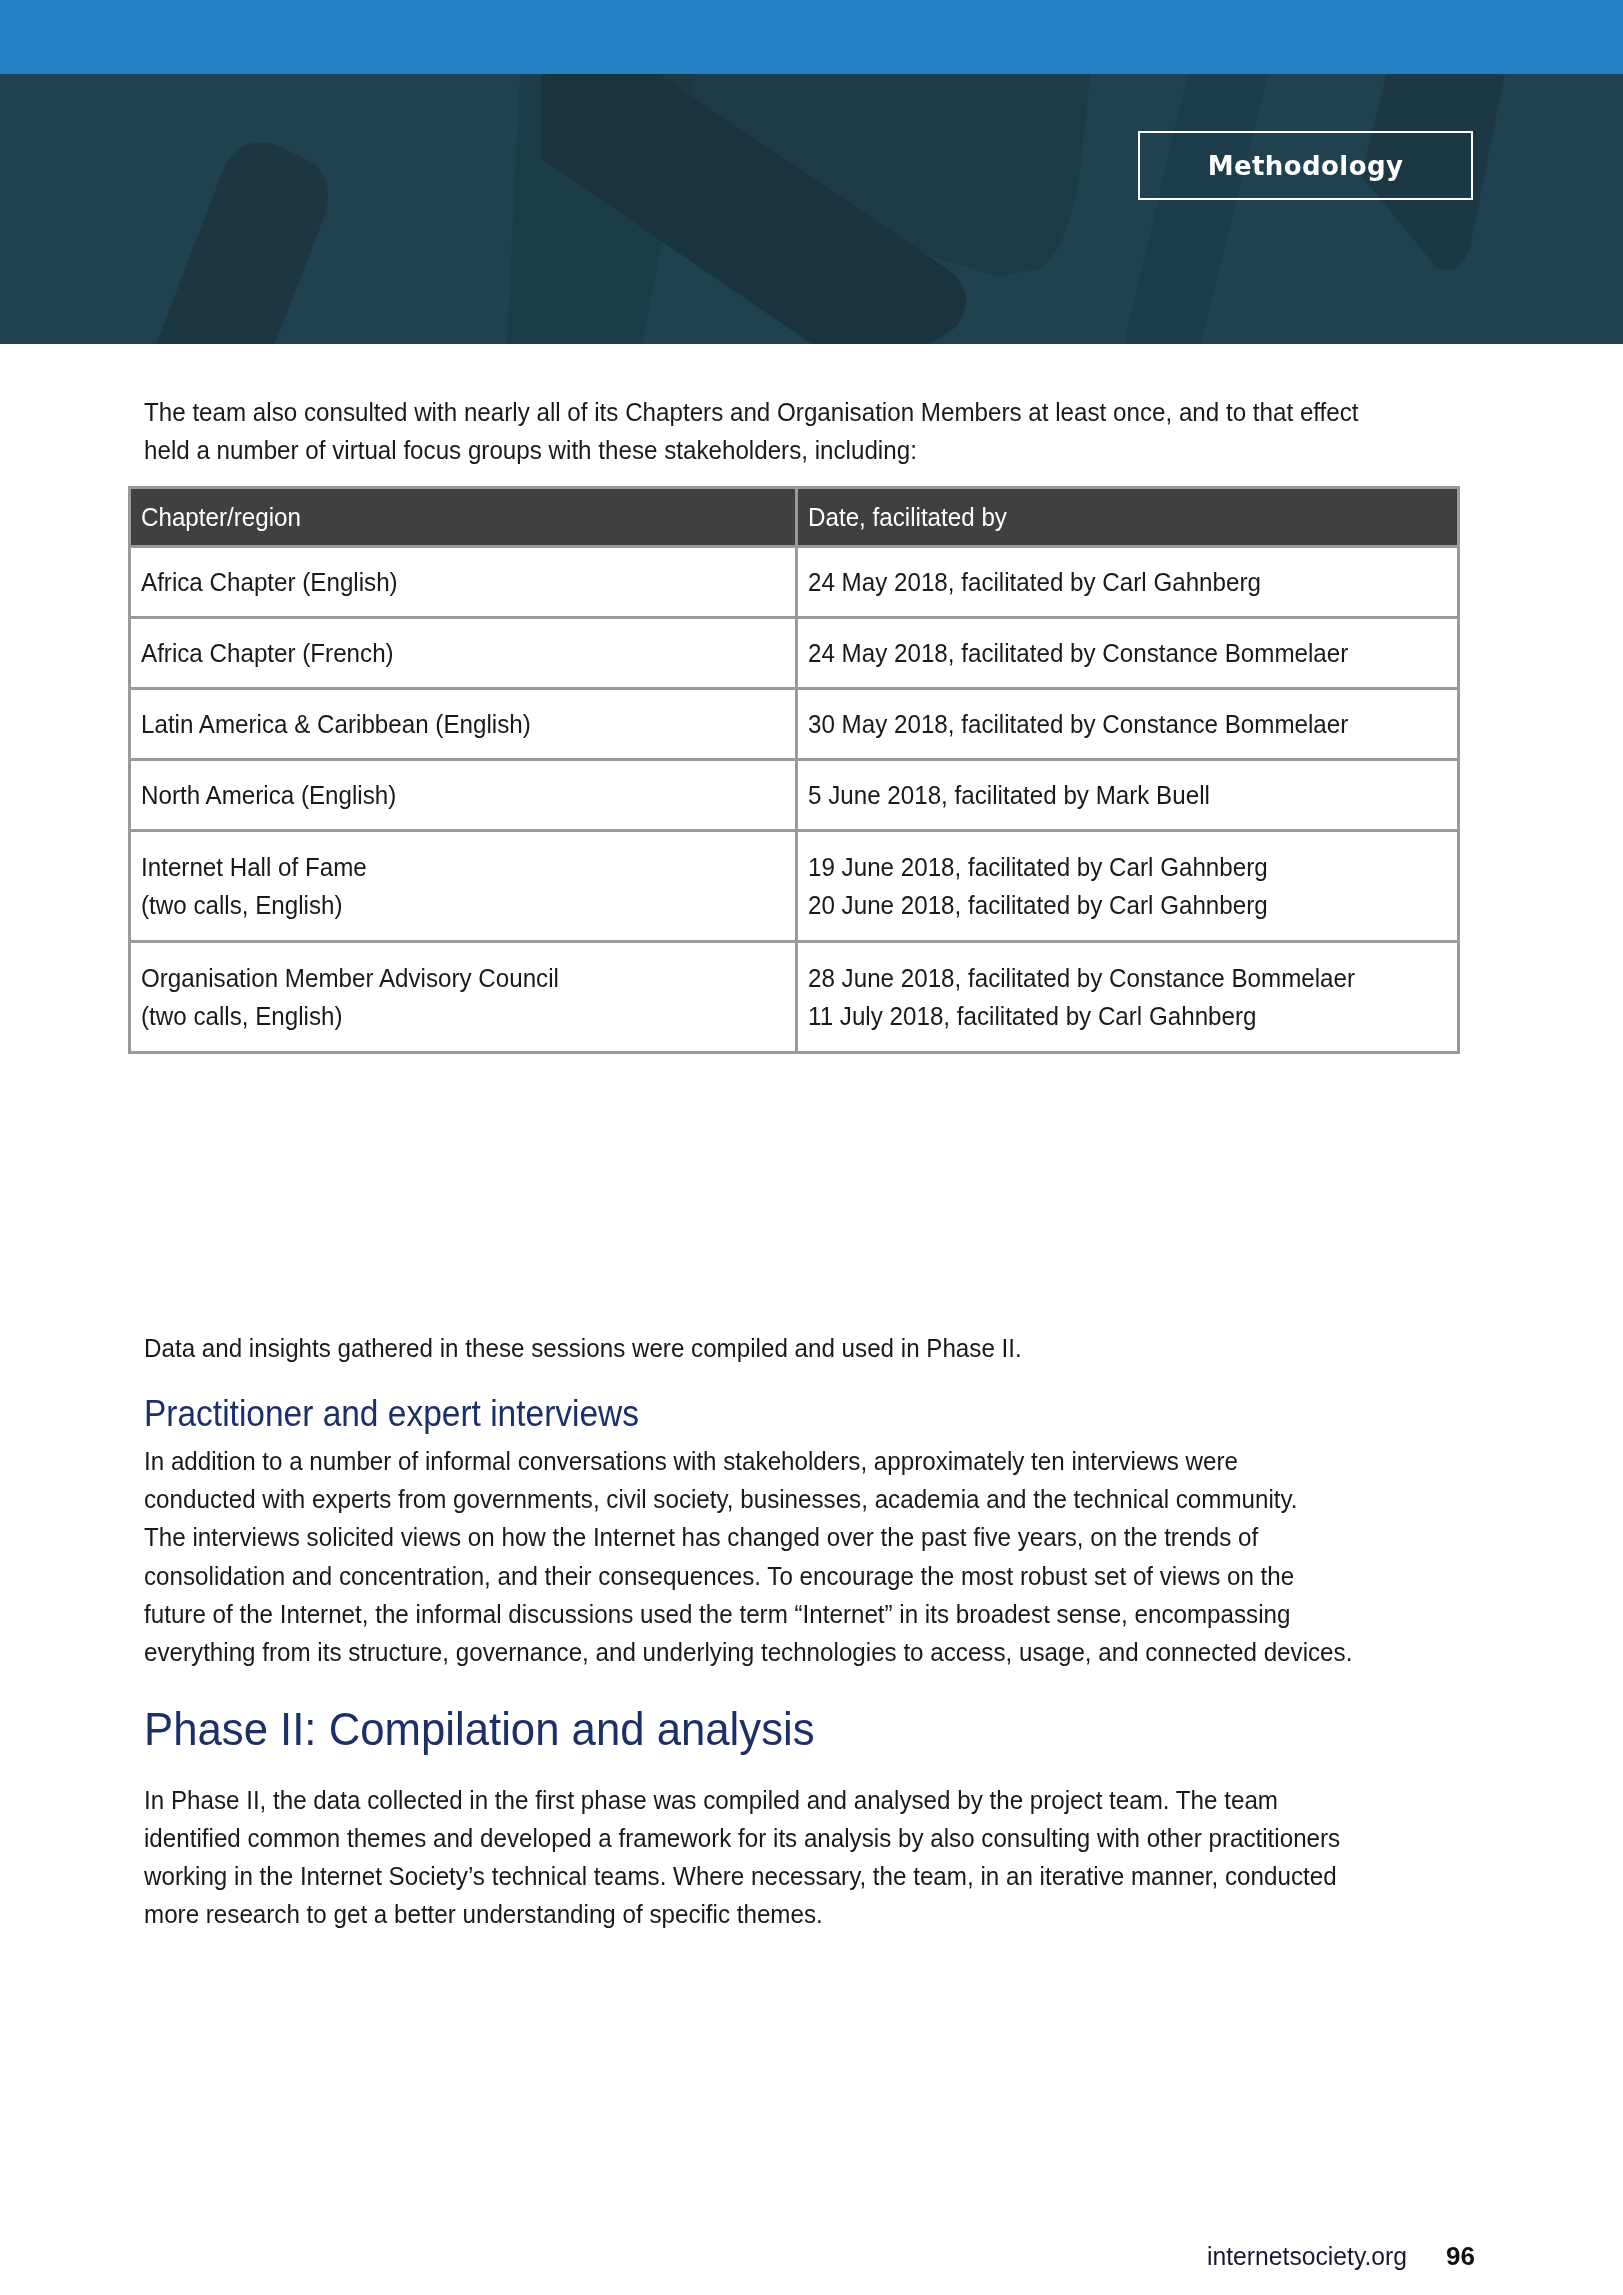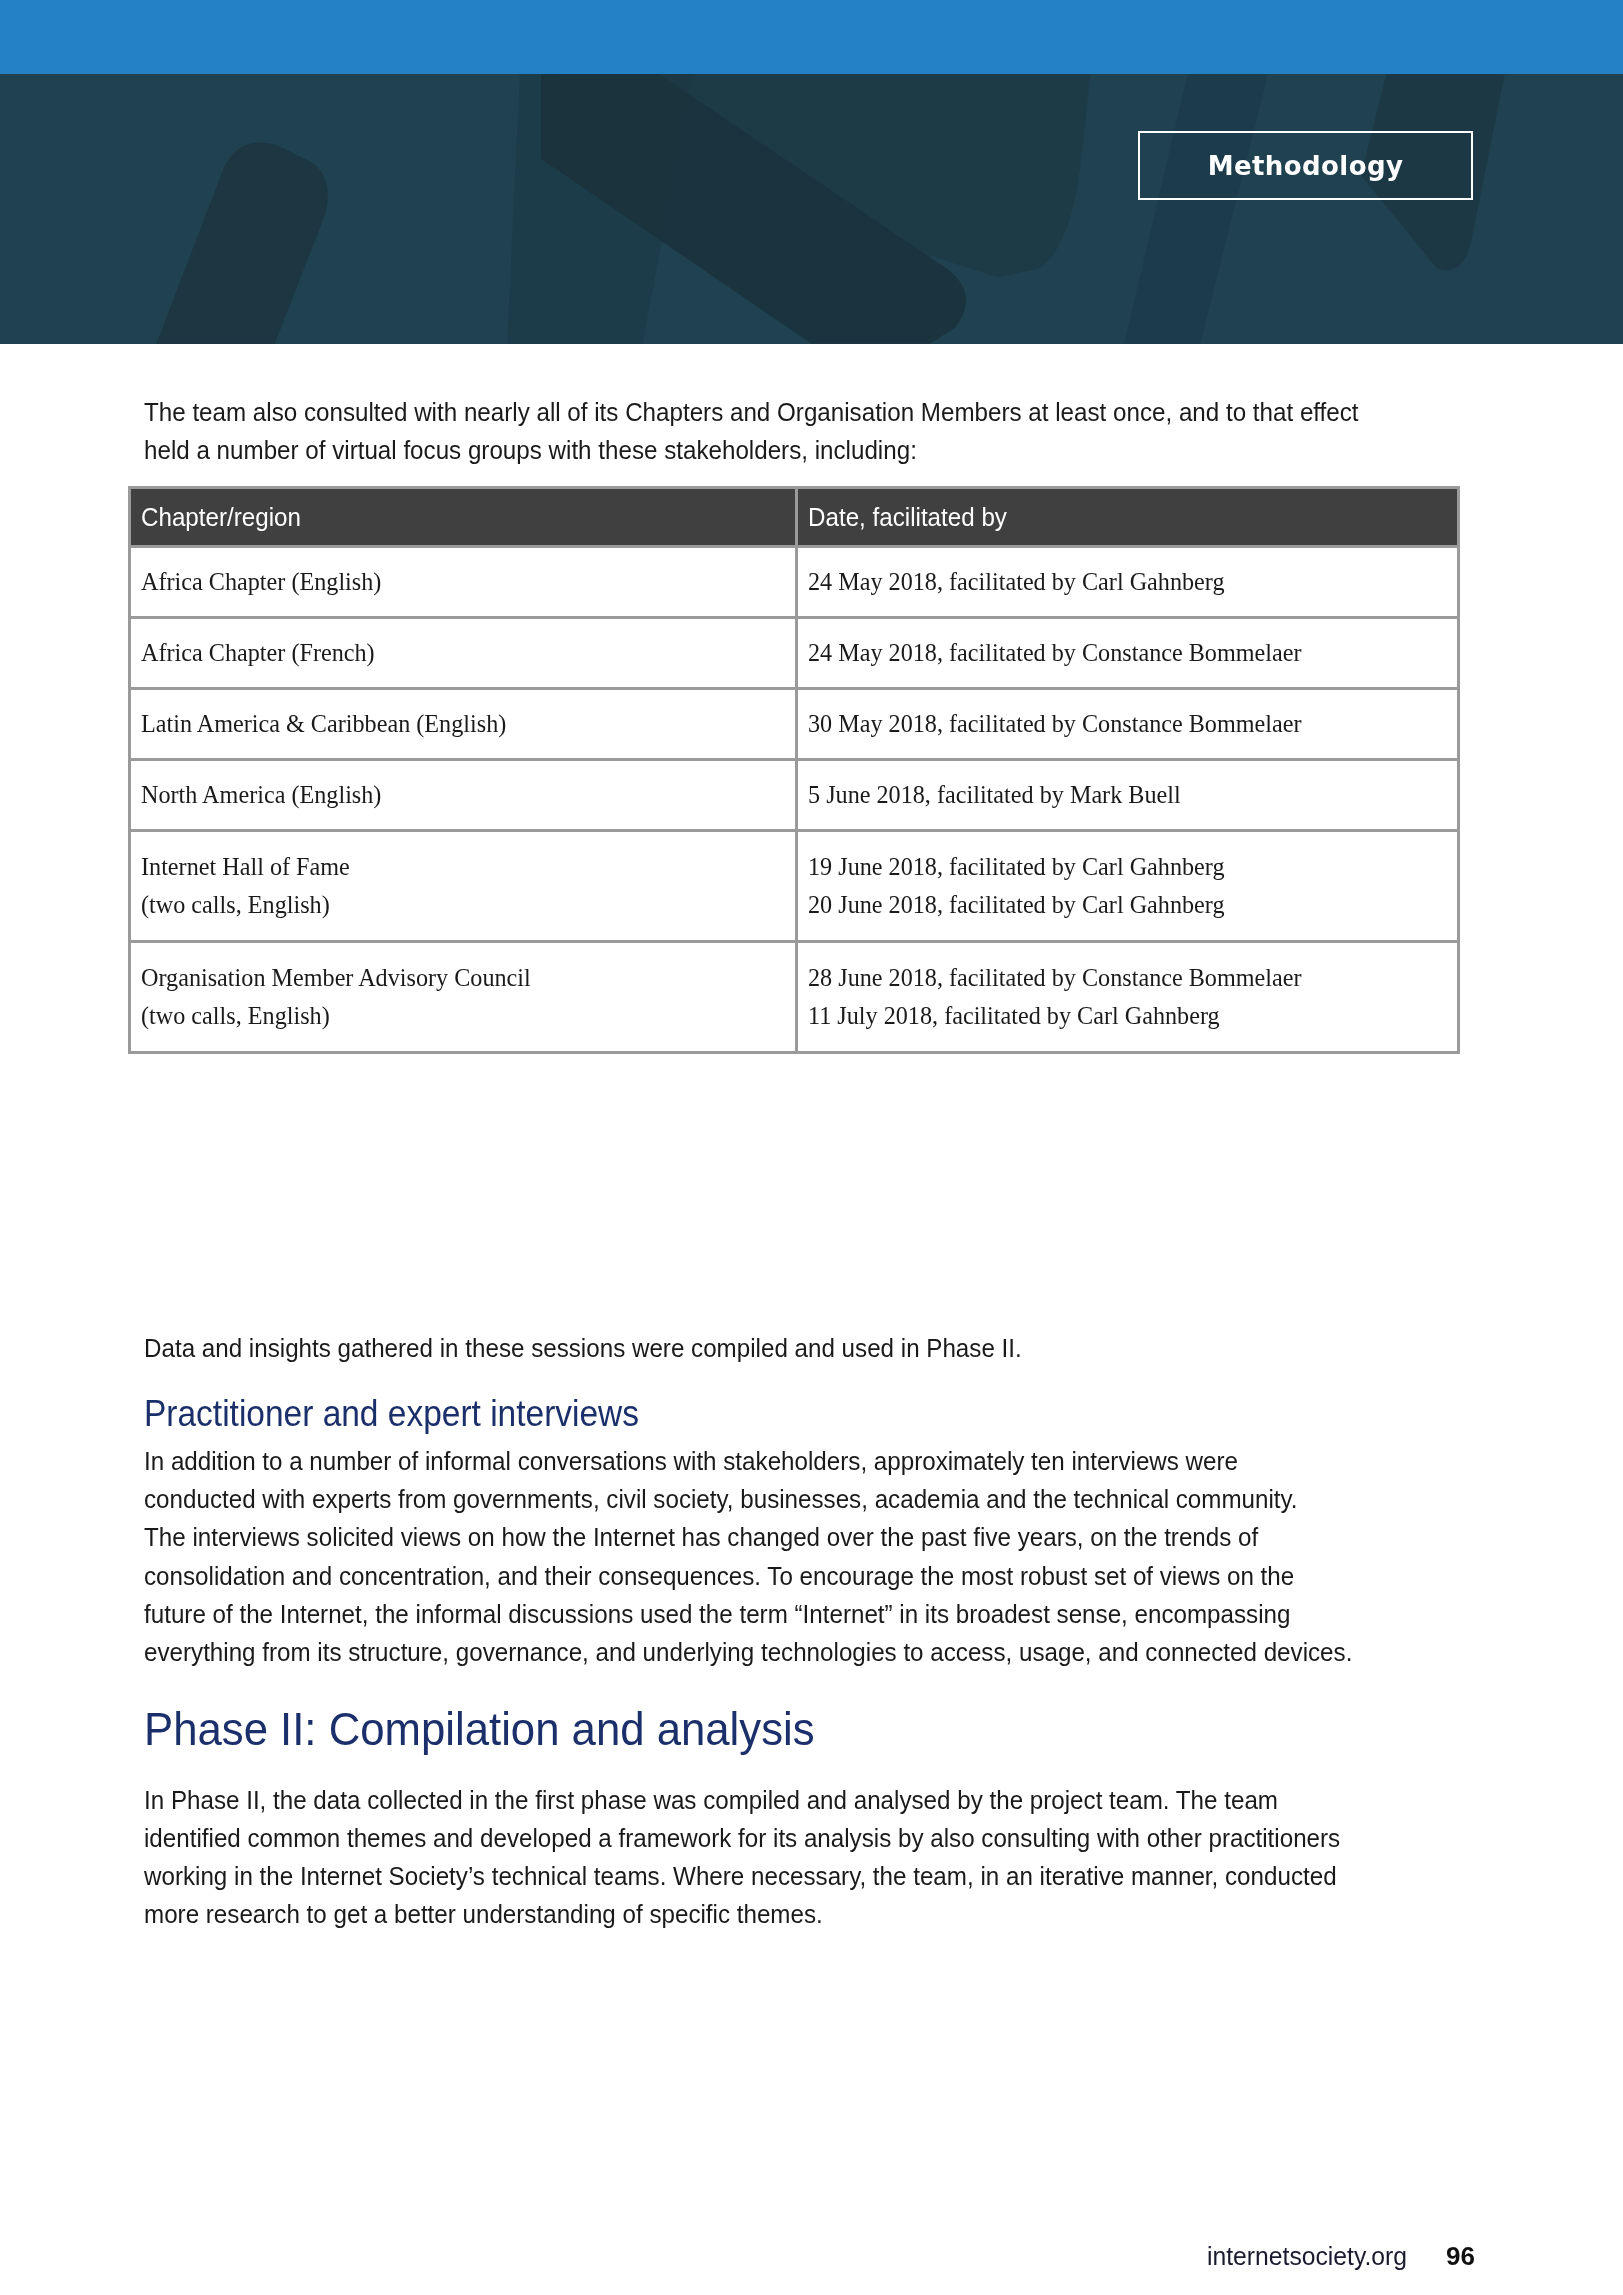--- a/index.html
+++ b/index.html
@@ -30,21 +30,21 @@
       position: absolute; left: 128px; top: 486px; width: 1329px;
       border-collapse: collapse; table-layout: fixed;
     }
     table.sessions col.c1 { width: 667px; }
     table.sessions col.c2 { width: 662px; }
     table.sessions th, table.sessions td {
       border: 3.4px solid #9a9a9a; padding: 0 0 0 10px; text-align: left; vertical-align: middle;
       font-size: 26px; font-weight: normal; overflow: hidden;
     }
     table.sessions th { background: #404041; color: #ffffff; height: 56px; }
-    table.sessions td { height: 68px; color: #1a1a1a; font-family: Liberation Serif, serif; }
+    table.sessions td { height: 68px; color: #1a1a1a; }
     table.sessions tr.two td { height: 108px; }
     .cell-line { display: block; white-space: nowrap; line-height: 38px; transform-origin: left center; transform: scaleX(0.93); }
 
     .footer-site { position: absolute; left: 1207px; top: 2241px; font-size: 26px; color: #1a1a2e; white-space: nowrap; transform-origin: left center; transform: scaleX(0.95); }
     .footer-page { position: absolute; left: 1446px; top: 2241px; font-size: 26px; font-weight: bold; color: #111; }
   </style>
 </head>
 <body>
 
 <div class="topbar"></div>

